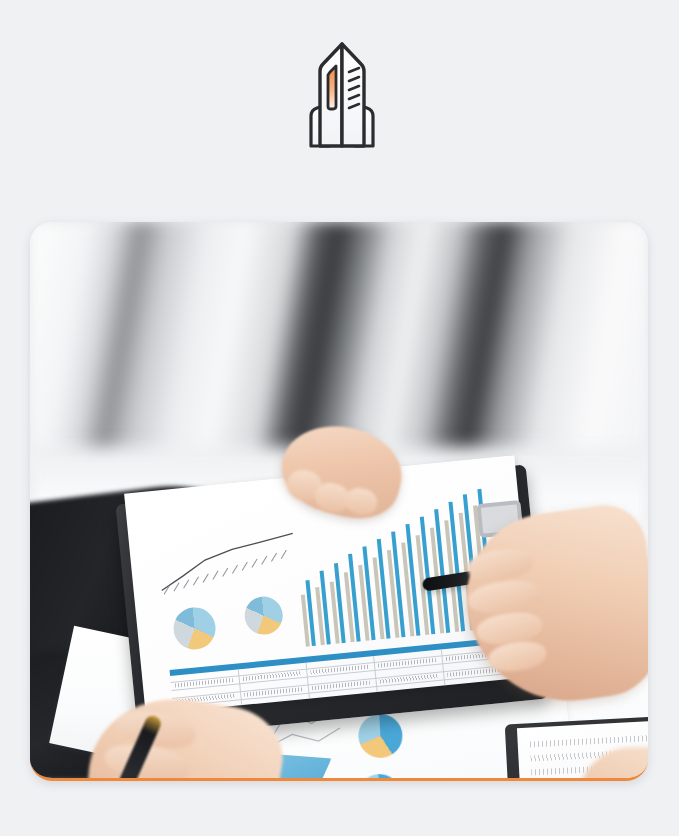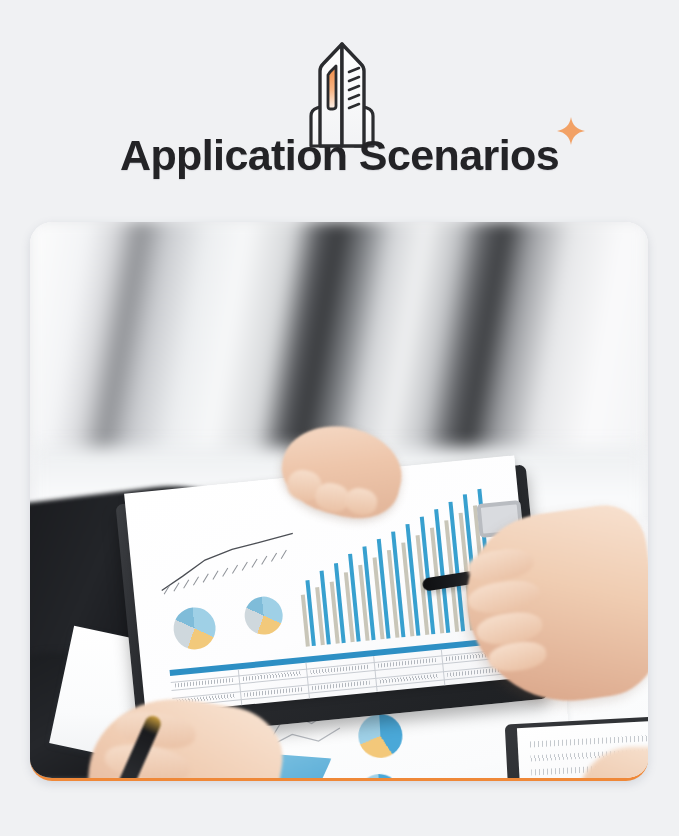--- a/index.html
+++ b/index.html
@@ -299,30 +299,20 @@
       <g stroke="#2b2c2f" stroke-width="2.6" stroke-linecap="round">
         <line x1="60" y1="34" x2="70" y2="30"></line>
         <line x1="60" y1="43" x2="70" y2="39"></line>
         <line x1="60" y1="52" x2="70" y2="48"></line>
         <line x1="60" y1="61" x2="70" y2="57"></line>
         <line x1="60" y1="70" x2="70" y2="66"></line>
       </g>
     </svg>
   </div>
 
-  <div class="title-row">
-    <span class="title-wrap">
-      <span class="page-title">Application Scenarios</span>
-      <span class="sparkle">
-        <svg viewBox="0 0 32 32" width="32" height="32">
-          <path d="M16 2 C17.4 10.2 21.8 14.6 30 16 C21.8 17.4 17.4 21.8 16 30 C14.6 21.8 10.2 17.4 2 16 C10.2 14.6 14.6 10.2 16 2 Z" fill="#f2a165"></path>
-        </svg>
-      </span>
-    </span>
-  </div>
 </div>
 
 <div class="main-card">
 
   <div class="photo photo-blur-all">
     <div class="ph-layer bg-wall"></div>
     <div class="ph-layer bg-wall2"></div>
     <div class="ph-layer bg-desk"></div>
 
     <div class="ph-layer sleeve"></div>

